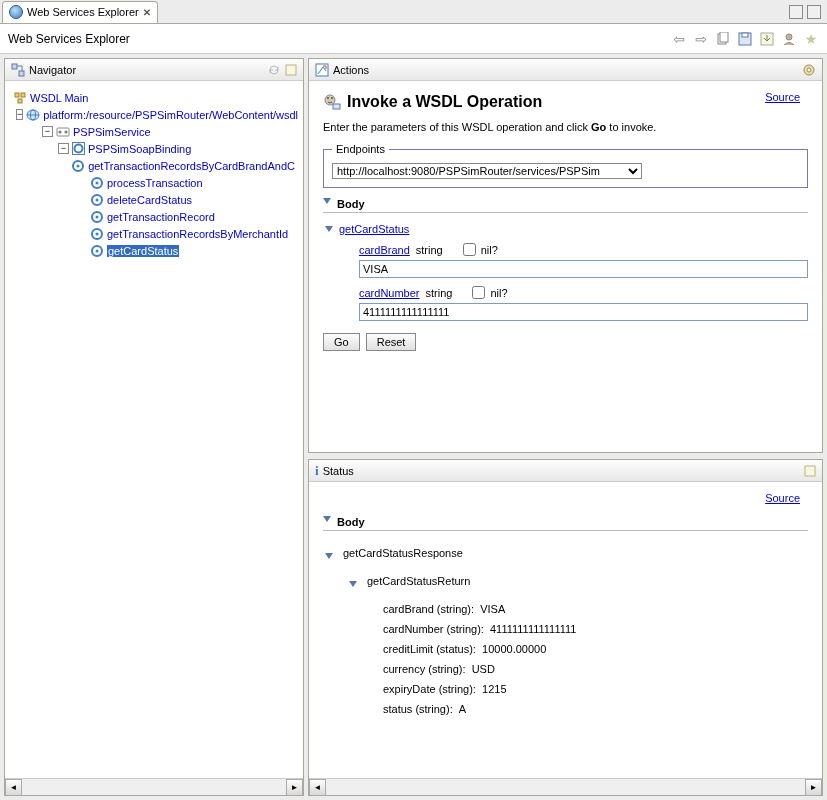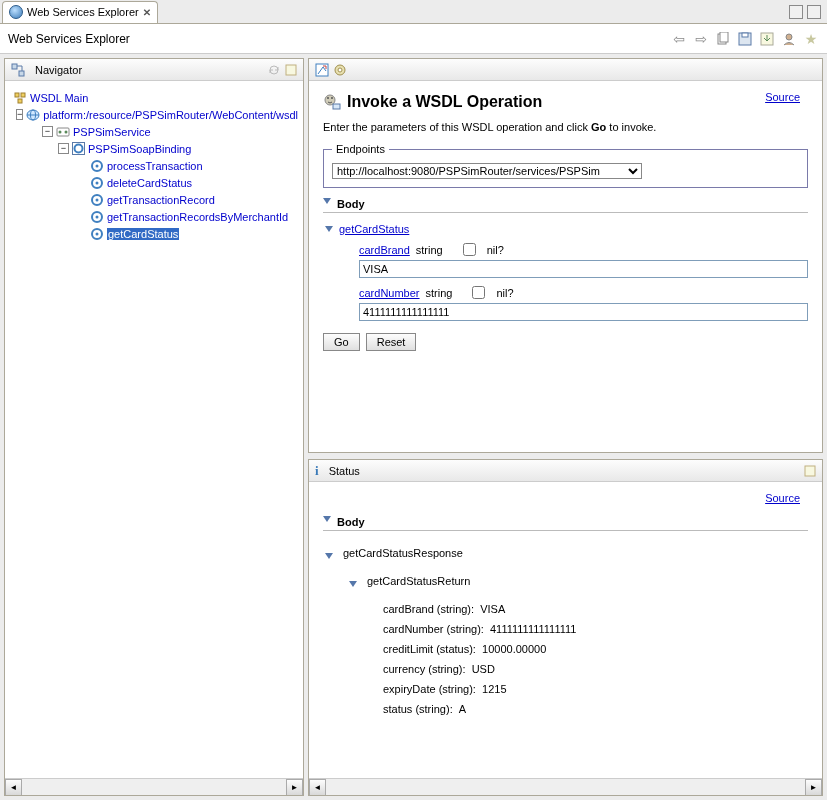--- a/index.html
+++ b/index.html
@@ -70,21 +70,21 @@
 }
 .panel-header {
   display: flex;
   align-items: center;
   height: 22px;
   padding: 0 6px;
   background: linear-gradient(#fdfdfd, #e8e8e8);
   border-bottom: 1px solid #ccc;
   gap: 4px;
 }
-.panel-header .hdr-title { flex: 1; margin-left: 6px; }
+.panel-header .hdr-title { flex: 1; }
 .nav-panel { width: 300px; }
 .right-col {
   flex: 1;
   display: flex;
   flex-direction: column;
   gap: 6px;
 }
 .actions-panel { flex: 0 0 395px; }
 .status-panel { flex: 1; }
 .panel-body {
@@ -167,21 +167,21 @@
   border-left: 4px solid transparent;
   border-right: 4px solid transparent;
   border-top: 6px solid #5577aa;
 }
 .collapse-label { font-weight: bold; }
 .op-name { color: #0000cc; text-decoration: underline; margin-left: 18px; }
 .field-block { margin: 8px 0 6px 36px; }
 .field-label-row { display: flex; align-items: center; gap: 6px; margin-bottom: 4px; }
 .field-name { color: #0000cc; text-decoration: underline; }
 .field-type { color: #000; text-align: right; }
-.nil-check { display: flex; align-items: center; gap: 11px; }
+.nil-check { display: flex; align-items: center; gap: 5px; }
 .nil-check input { margin: 0; }
 .field-input {
   width: 100%;
   border: 1px solid #7f9db9;
   padding: 2px 3px;
   font-family: inherit;
   font-size: 11px;
 }
 .button-row {
   display: flex;
@@ -339,20 +339,31 @@
           <span class="tree-indent" style="width:42px"></span>
           <span class="expander">−</span>
           <span class="tree-icon" style="border:1px solid #5a7aa8; background:#fff; width:13px; height:13px;">
             <svg width="11" height="11" viewBox="0 0 11 11">
                 <circle cx="5.5" cy="5.5" r="4" fill="none" stroke="#4080c0" stroke-width="2"></circle>
               </svg>
           </span>
           <span class="tree-label">PSPSimSoapBinding</span>
         </div>
         <div id="ops-container">
+            <div class="tree-row">
+              <span class="tree-indent" style="width:60px"></span>
+              <span class="expander-spacer"></span>
+              <span class="tree-icon">
+                <svg width="14" height="14" viewBox="0 0 14 14">
+                  <circle cx="7" cy="7" r="5" fill="none" stroke="#4080c0" stroke-width="2"></circle>
+                  <circle cx="7" cy="7" r="1.5" fill="#4080c0"></circle>
+                </svg>
+              </span>
+              <span class="tree-label">getTransactionRecordsByCardBrandAndC</span>
+            </div>
             <div class="tree-row">
               <span class="tree-indent" style="width:60px"></span>
               <span class="expander-spacer"></span>
               <span class="tree-icon">
                 <svg width="14" height="14" viewBox="0 0 14 14">
                   <circle cx="7" cy="7" r="5" fill="none" stroke="#4080c0" stroke-width="2"></circle>
                   <circle cx="7" cy="7" r="1.5" fill="#4080c0"></circle>
                 </svg>
               </span>
               <span class="tree-label">processTransaction</span>
@@ -415,20 +426,21 @@
 
     <div class="panel actions-panel">
       <div class="panel-header">
         <span>
           <svg width="14" height="14" viewBox="0 0 14 14">
               <rect x="1" y="1" width="12" height="12" fill="#fff" stroke="#4080c0"></rect>
               <path d="M3 11 L8 4 L11 8" stroke="#4080c0" fill="none"></path>
               <path d="M8 3 L11 3 L11 6" stroke="#c04040" fill="none"></path>
             </svg>
         </span>
+        <span class="hdr-title">Actions</span>
         <span>
           <svg width="14" height="14" viewBox="0 0 14 14">
               <circle cx="7" cy="7" r="5" fill="#e8e0b0" stroke="#a09050"></circle>
               <circle cx="7" cy="7" r="2" fill="#fff" stroke="#a09050"></circle>
             </svg>
         </span>
       </div>
       <div class="panel-body" style="padding:12px 14px;">
         <a class="source-link">Source</a>
         <div class="section-title">

